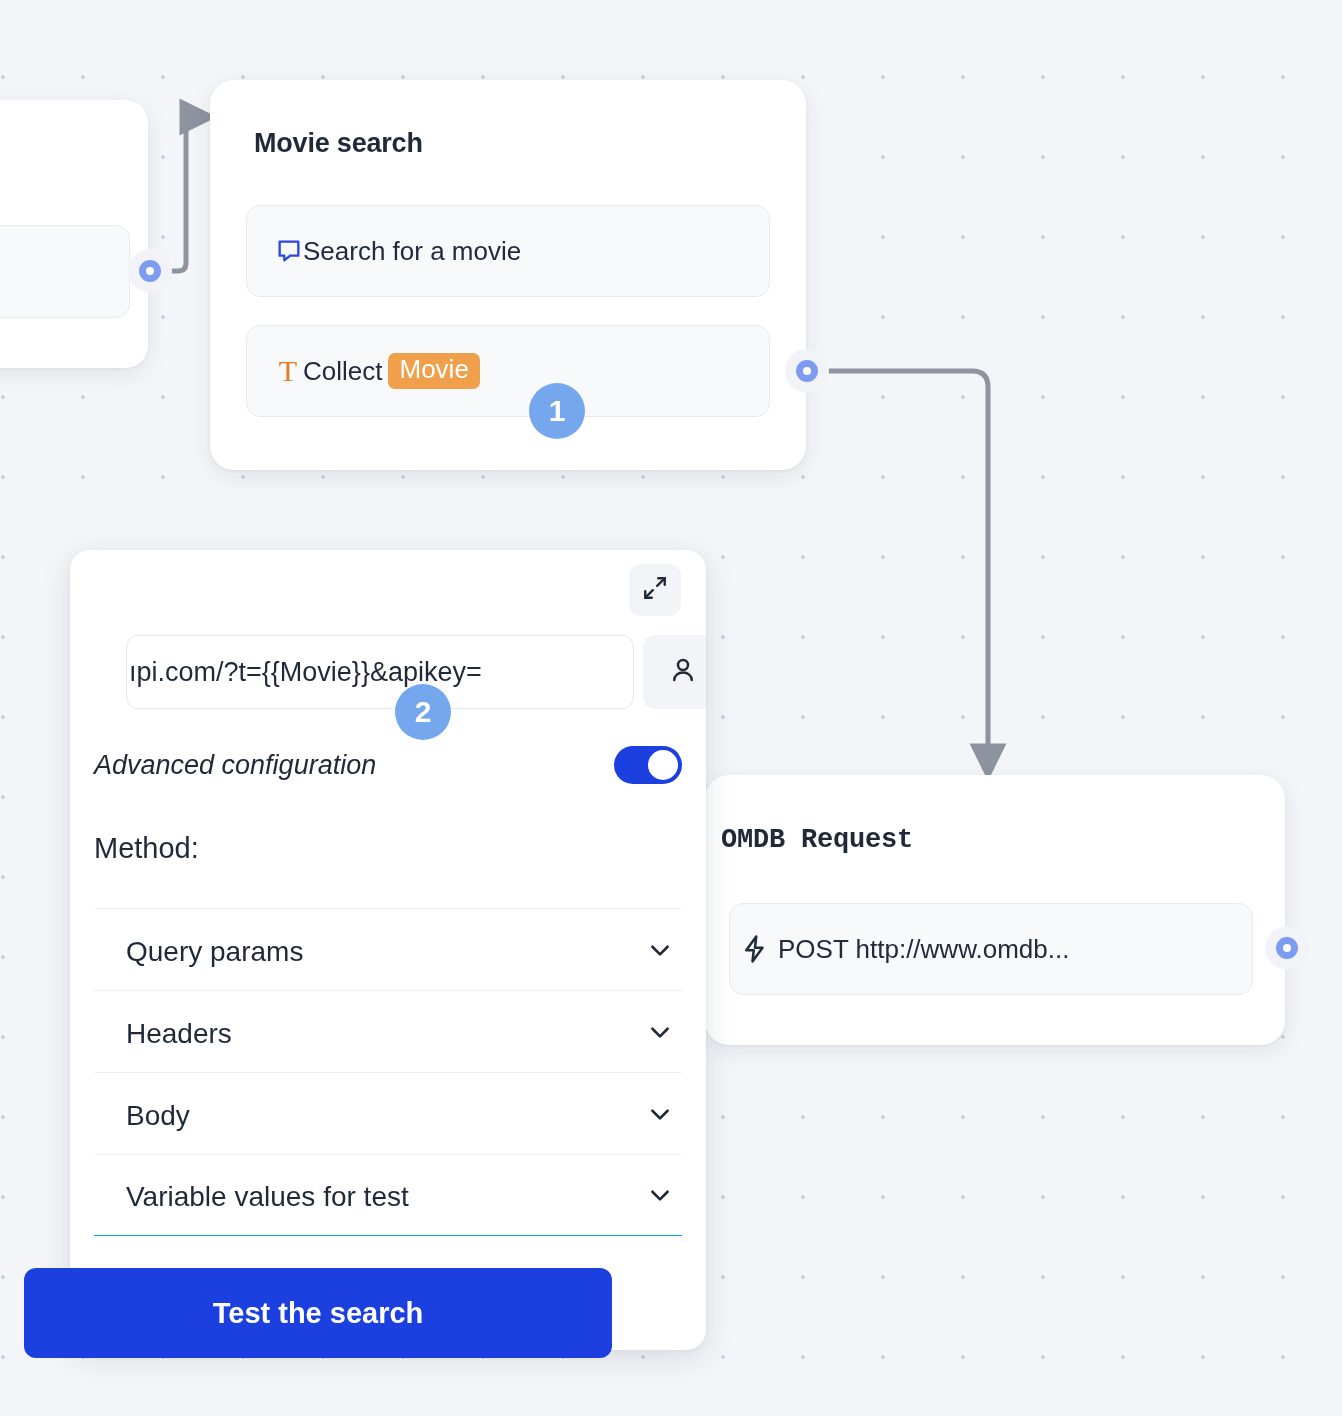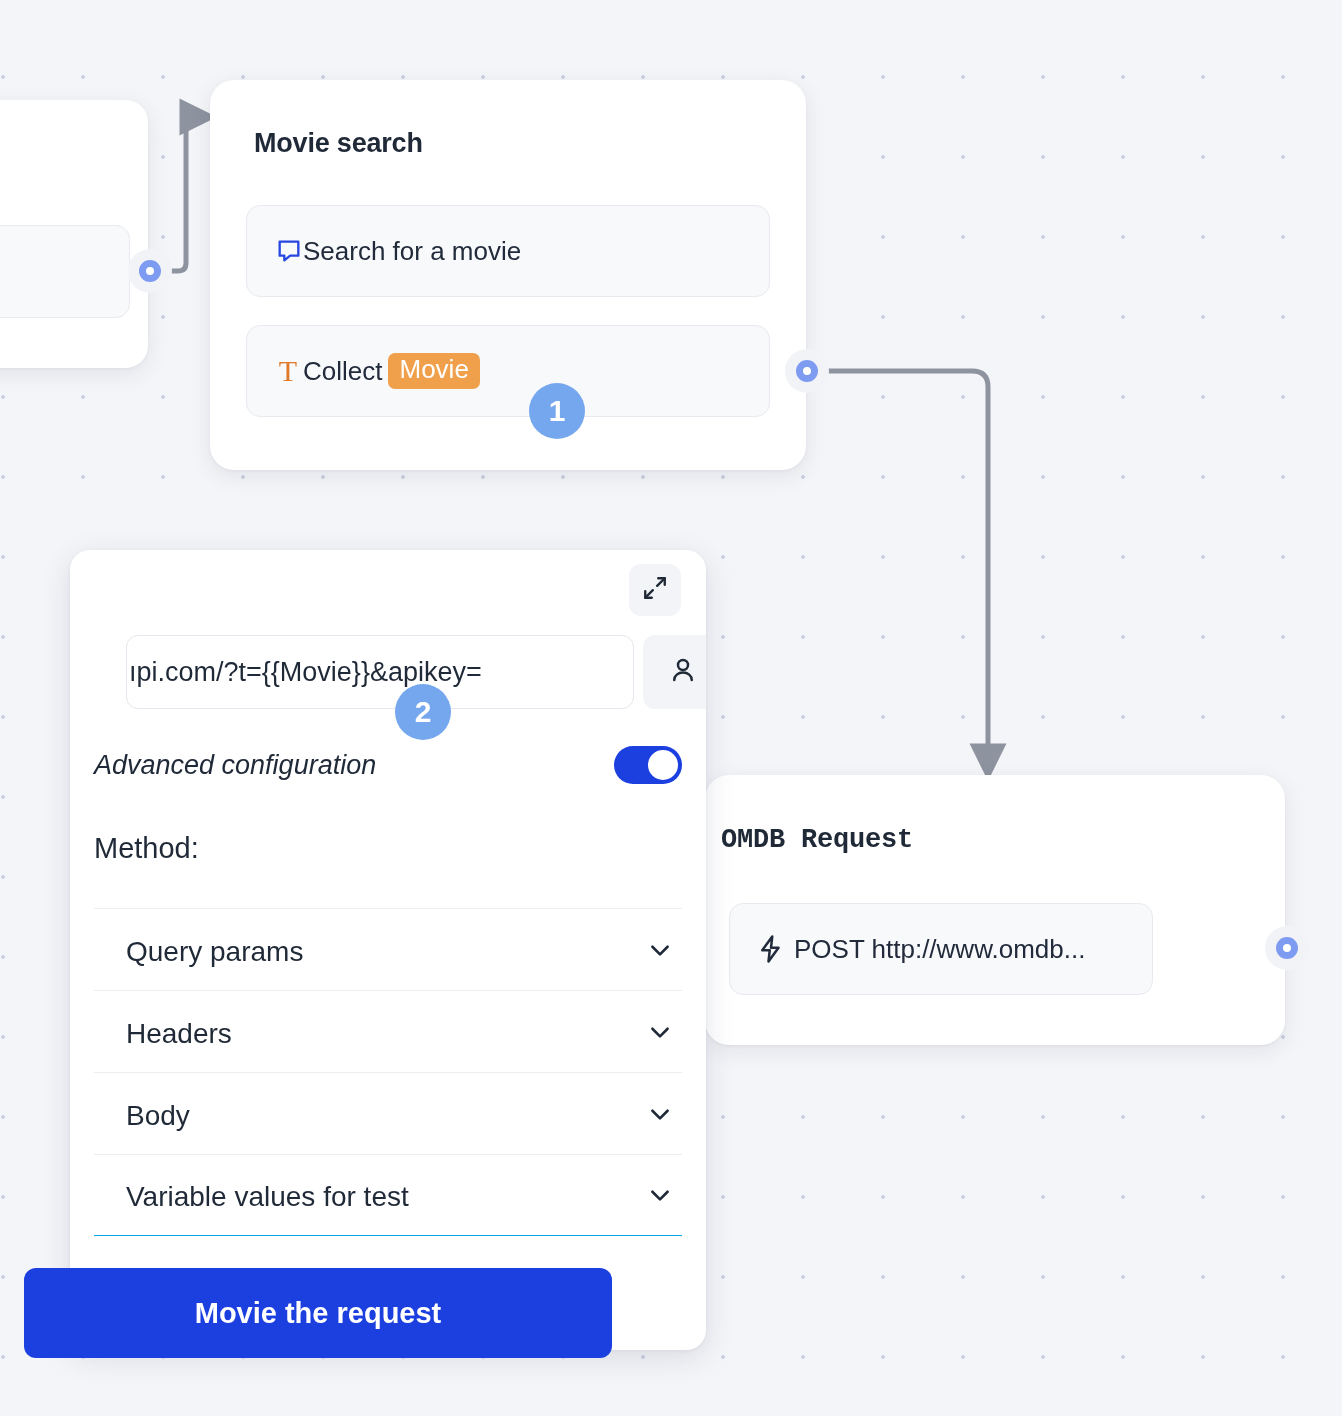--- a/index.html
+++ b/index.html
@@ -144,23 +144,23 @@
   #node-omdb .node-title {
     position: absolute;
     left: 16px;
     top: 50px;
     font-family: Liberation Mono, monospace;
   }
   #row-omdb {
     position: absolute;
     left: 24px;
     top: 128px;
-    width: 424px;
+    width: 524px;
     height: 92px;
-    padding-left: 26px;
+    padding-left: 10px;
   }
   .bolt-icon { color: #222b3b; display:flex; align-items:center; }
 
   
   .handle {
     position: absolute;
     width: 44px;
     height: 44px;
     border-radius: 50%;
     background: #f1f3f7;
@@ -484,18 +484,18 @@
         <span class="acc-label">Variable values for test</span>
         <span>
           <svg width="26" height="26" viewBox="0 0 24 24" fill="none" stroke="#1f2937" stroke-width="2.4" stroke-linecap="round" stroke-linejoin="round">
             <path d="M5 9 L12 16 L19 9"></path>
           </svg>
         </span>
       </div>
     </div>
   </div>
 
-  <button id="test-button">Movie the request</button>
+  <button id="test-button">Test the search</button>
 
   <div class="step-badge" id="badge-1">1</div>
   <div class="step-badge" id="badge-2">2</div>
 
 </div>
 
 </body></html>

